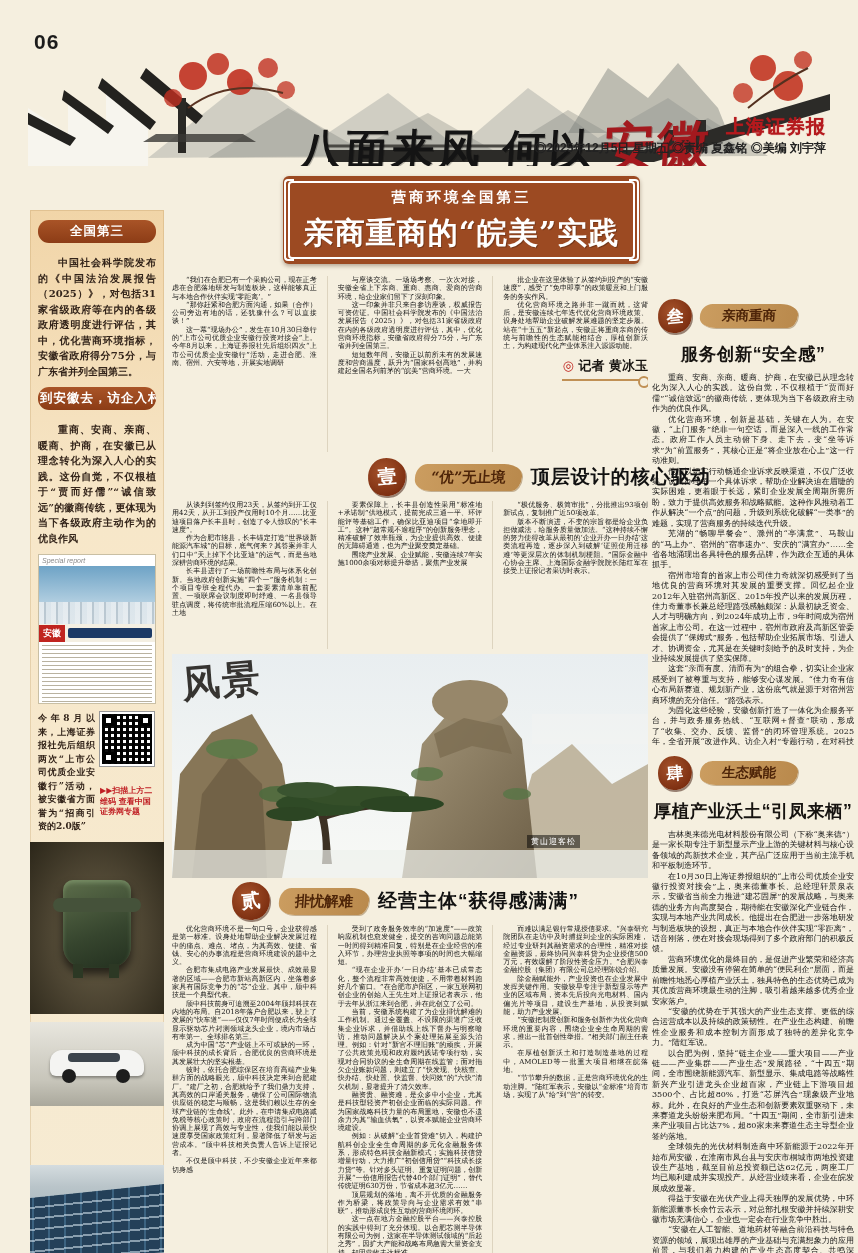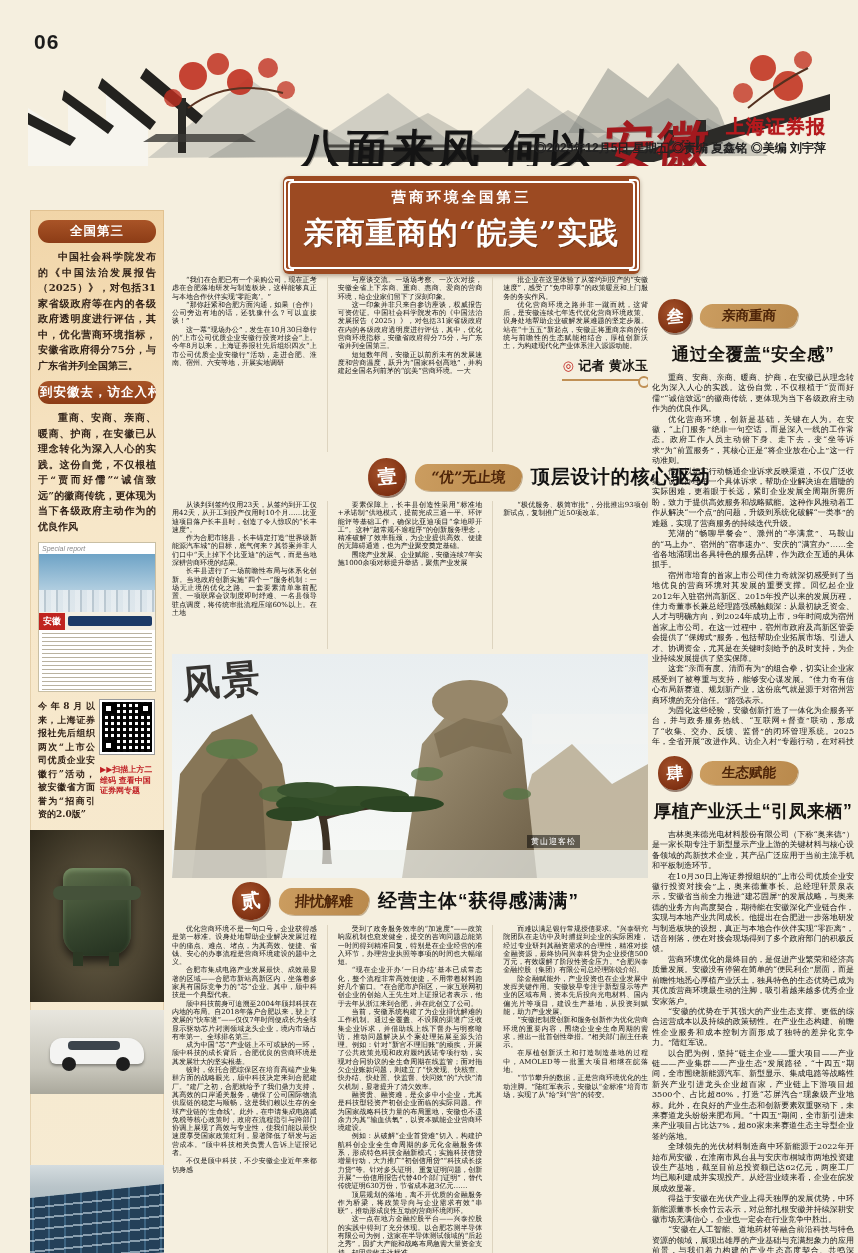--- a/index.html
+++ b/index.html
@@ -19,39 +19,39 @@
   .banner-title { position:absolute; left:272px; top:74px; display:flex; align-items:baseline; white-space:nowrap; }
   .banner-title .black { font-size:42px; font-weight:900; color:#141414; letter-spacing:4px;
       transform:skewX(-4deg); text-shadow:1px 1px 0 rgba(0,0,0,.25); }
   .banner-title .red { font-size:52px; font-weight:900; color:#a3191e; letter-spacing:2px; margin-left:8px;
       transform:skewX(-5deg) rotate(-2deg); text-shadow:1px 1px 0 rgba(90,10,10,.4); }
   .masthead { position:absolute; right:4px; top:76px; font-size:19px; font-weight:900; color:#b5191d;
       letter-spacing:1px; text-shadow:0 0 1px #b5191d; }
   .dateline { position:absolute; right:4px; top:102px; font-size:12px; color:#222;
       font-family:"Liberation Sans",sans-serif; font-weight:bold; }
   
-  .headline-box { position:absolute; left:283px; top:176px; width:357px; height:98px;
+  .headline-box { position:absolute; left:283px; top:176px; width:357px; height:88px;
       background:#9c4a22; border-radius:6px; box-shadow:0 2px 4px rgba(60,30,10,.35); }
   .headline-frame { position:absolute; inset:5px; border:2px solid #fff; border-radius:4px; }
   .headline-frame:before,.headline-frame:after { content:""; position:absolute; top:-4px; bottom:-4px; width:8px;
       border:2px solid #fff; }
   .headline-frame:before { left:-6px; border-right:none; border-radius:4px 0 0 4px; }
   .headline-frame:after { right:-6px; border-left:none; border-radius:0 4px 4px 0; }
   .headline-kicker { position:relative; text-align:center; color:#fff; font-size:14.5px; font-weight:bold;
       margin-top:12px; letter-spacing:3px; }
   .headline-title { position:relative; text-align:center; color:#fff; font-size:30px; font-weight:900;
       margin-top:6px; letter-spacing:1px; text-shadow:1px 1px 0 rgba(0,0,0,.25); }
   
   .sidebar { position:absolute; left:30px; top:210px; width:134px; height:1043px;
       background:linear-gradient(180deg,#f1d5a8 0%,#f7e7c9 30%,#f6ebd3 100%);
       padding:10px 8px 0; display:flex; flex-direction:column; overflow:hidden;
       box-shadow:inset 0 0 0 1px rgba(180,140,80,.25); }
   .side-hd { background:linear-gradient(180deg,#a95427,#8c3c16); color:#fff; text-align:center;
       font-weight:bold; font-size:12.5px; padding:3px 2px; border-radius:11px; letter-spacing:1px;
-      margin-bottom:6px; white-space:nowrap; overflow:hidden; }
+      margin-bottom:12px; white-space:nowrap; overflow:hidden; }
   .side-tx { font-size:10px; line-height:15.5px; font-weight:bold; color:#33241a;
       text-align:justify; text-indent:2em; margin-bottom:8px; }
   .sr { background:#fff; border:1px solid #c9bfa4; height:150px; margin-bottom:8px; overflow:hidden; }
   .sr-top { font-family:"Liberation Sans",sans-serif; font-size:7px; font-style:italic; color:#8a8a8a;
       padding:2px 3px; }
   .sr-photo { height:58px; background:linear-gradient(180deg,#6ea3c6 0%,#a9c9dd 55%,#d9e6ee 100%); position:relative; }
   .sr-photo:after { content:""; position:absolute; left:0; right:0; bottom:0; height:22px;
       background:repeating-linear-gradient(90deg,#e9eef1 0 5px,#b9c6cf 5px 7px,#dfe7ec 7px 12px); opacity:.9; }
   .sr-mid { display:flex; align-items:center; height:18px; background:#f4efe2; }
   .sr-tag { background:#c0241f; color:#fff; font-size:9px; font-weight:bold; padding:2px 4px; }
@@ -60,21 +60,21 @@
       background:repeating-linear-gradient(180deg,#b9b2a0 0 1px,transparent 1px 4px); }
   .qr-row { display:flex; gap:5px; margin-bottom:8px; }
   .qr-note { flex:1; font-size:9px; line-height:13.5px; font-weight:bold; color:#33241a; text-align:justify; }
   .qr-wrap { width:56px; }
   .qr { width:54px; height:54px; background:
       repeating-linear-gradient(0deg,rgba(0,0,0,.95) 0 3px,transparent 3px 6px),
       repeating-linear-gradient(90deg,#000 0 3px,#fff 3px 6px);
       border:2px solid #fff; outline:1px solid #999; position:relative; }
   .qr i { position:absolute; width:11px; height:11px; border:3px solid #000; background:#fff; }
   .qr i:nth-child(1){left:1px;top:1px;} .qr i:nth-child(2){right:1px;top:1px;} .qr i:nth-child(3){left:1px;bottom:1px;}
-  .qr-cap { color:#c01f24; font-size:8px; line-height:10.5px; font-weight:bold; margin-top:10px; }
+  .qr-cap { color:#c01f24; font-size:8px; line-height:10.5px; font-weight:bold; margin-top:19px; }
   .side-img { margin:0 -8px 8px; position:relative; overflow:hidden; }
   .bronze { height:172px; background:radial-gradient(ellipse at 50% 55%, #6b6148 0%, #4a4230 55%, #2b2619 100%); }
   .vessel { position:absolute; left:33px; top:38px; width:68px; height:88px;
       background:linear-gradient(160deg,#5d6e4b,#36452e 60%,#23301f);
       border-radius:10px 10px 22px 22px; box-shadow:0 6px 8px rgba(0,0,0,.6), inset 0 3px 4px rgba(160,190,140,.4); }
   .vessel:before { content:""; position:absolute; left:-10px; top:18px; width:88px; height:14px;
       background:#45523a; border-radius:7px; }
   .vessel:after { content:""; position:absolute; left:10px; bottom:-10px; width:10px; height:14px;
       background:#2c3824; box-shadow:36px 0 0 #2c3824; }
   .carimg { height:84px; background:linear-gradient(180deg,#e8e6de 0%,#c7c5ba 70%,#aaa89c 100%); }
@@ -256,28 +256,29 @@
 
   <div class="sec-head s1-head">
     <div class="seal">壹</div>
     <div class="ribbon">“优”无止境</div>
     <div class="sec-title">顶层设计的核心驱动</div>
   </div>
   <div class="cols3 s1-cols">
     <div class="col">
         <p>从谈判到签约仅用23天，从签约到开工仅用42天，从开工到投产仅用时10个月……比亚迪项目落户长丰县时，创造了令人惊叹的“长丰速度”。</p>
         <p>作为合肥市辖县，长丰锚定打造“世界级新能源汽车城”的目标，底气何来？其答案并非人们口中“天上掉下个比亚迪”的运气，而是当地深耕营商环境的结果。</p>
-        <p>长丰县进行了一场前瞻性布局与体系化创新。当地政府创新实施“四个一”服务机制：一场无止境的优化之路、一套要素清单靠前配置、一项联席会议制度即时纾难、一名县领导驻点调度，将传统审批流程压缩60%以上。在土地</p>
+        <p>长丰县进行了一场前瞻性布局与体系化创新。当地政府创新实施“四个一”服务机制：一个项目专班全程代办、一套要素清单靠前配置、一项联席会议制度即时纾难、一名县领导驻点调度，将传统审批流程压缩60%以上。在土地</p>
       </div>
     <div class="col">
         <p>要素保障上，长丰县创造性采用“标准地+承诺制”供地模式，提前完成三通一平、环评能评等基础工作，确保比亚迪项目“拿地即开工”。这种“超常规不逾程序”的创新服务理念，精准破解了效率瓶颈，为企业提供高效、便捷的无障碍通道，也为产业聚变奠定基础。</p>
         <p>围绕产业发展、企业赋能，安徽连续7年实施1000余项对标提升举措，聚焦产业发展</p>
       </div>
     <div class="col">
         <p>“极优服务、极简审批”，分批推出93项创新试点，复制推广近50项改革。</p>
+        <p>版本不断演进，不变的宗旨都是给企业负担做减法，给服务质量做加法。“这种持续不懈的努力使得改革从最初的‘企业开办一日办结’这类流程再造，逐步深入到破解‘证照使用迁移难’等更深层次的体制机制梗阻。”国际金融中心协会主席、上海国际金融学院院长陆红军在接受上证报记者采访时表示。</p>
       </div>
   </div>
 
   <div class="photo">
     <svg viewBox="0 0 476 224" preserveAspectRatio="none">
       <defs>
         <linearGradient id="sky" x1="0" y1="0" x2="0" y2="1">
           <stop offset="0" stop-color="#e9eef0"></stop>
             <stop offset="1" stop-color="#f8f9f6"></stop>
         </linearGradient>
@@ -348,21 +349,21 @@
         <p>“节节攀升的数据，正是营商环境优化的生动注脚。”陆红军表示，安徽以“金标准”培育市场，实现了从“给”到“营”的转变。</p>
       </div>
   </div>
 </div>
 
 <div class="rightcol">
   <div class="r-head">
     <div class="seal">叁</div>
     <div class="ribbon">亲商重商</div>
   </div>
-  <div class="r-title">通过全覆盖“安全感”</div>
+  <div class="r-title">服务创新“安全感”</div>
   <div class="r-paras r3-paras">
       <p>重商、安商、亲商、暖商、护商，在安徽已从理念转化为深入人心的实践。这份自觉，不仅根植于“贾而好儒”“诚信致远”的徽商传统，更体现为当下各级政府主动作为的优良作风。</p>
       <p>优化营商环境，创新是基础，关键在人为。在安徽，“上门服务”绝非一句空话，而是深入一线的工作常态。政府工作人员主动俯下身、走下去，变“坐等诉求”为“前置服务”，其核心正是“将企业放在心上”这一行动准则。</p>
       <p>他们以切实行动畅通企业诉求反映渠道，不仅广泛收集、认真办理每一个具体诉求，帮助企业解决迫在眉睫的实际困难，更着眼于长远，紧盯企业发展全周期所需所盼，致力于提供高效服务和战略赋能。这种作风推动着工作从解决“一个点”的问题，升级到系统化破解“一类事”的难题，实现了营商服务的持续迭代升级。</p>
       <p>芜湖的“畅聊早餐会”、滁州的“亭满意”、马鞍山的“马上办”、宿州的“宿事速办”、安庆的“满宜办”……全省各地涌现出各具特色的服务品牌，作为政企互通的具体抓手。</p>
       <p>宿州市培育的首家上市公司佳力奇就深切感受到了当地优良的营商环境对其发展的重要支撑。回忆起企业2012年入驻宿州高新区、2015年投产以来的发展历程，佳力奇董事长兼总经理路强感触颇深：从最初缺乏资金、人才与明确方向，到2024年成功上市，9年时间成为宿州首家上市公司。在这一过程中，宿州市政府及高新区管委会提供了“保姆式”服务，包括帮助企业拓展市场、引进人才、协调资金，尤其是在关键时刻给予的及时支持，为企业持续发展提供了坚实保障。</p>
       <p>这套“亲而有度、清而有为”的组合拳，切实让企业家感受到了被尊重与支持，能够安心谋发展。“佳力奇有信心布局新赛道、规划新产业，这份底气就是源于对宿州营商环境的充分信任。”路强表示。</p>
       <p>为固化这些经验，安徽创新打造了一体化为企服务平台，并与政务服务热线、“互联网+督查”联动，形成了“收集、交办、反馈、监督”的闭环管理系统。2025年，全省开展“改进作风、访企入村”专题行动，在对科技型外向型企业全覆盖走访中，不仅确保合理诉求100%解决，更分层分类攻坚了160多个共性难题，实现了惠企、提质、增效的多重目标。</p>
     </div>
 

